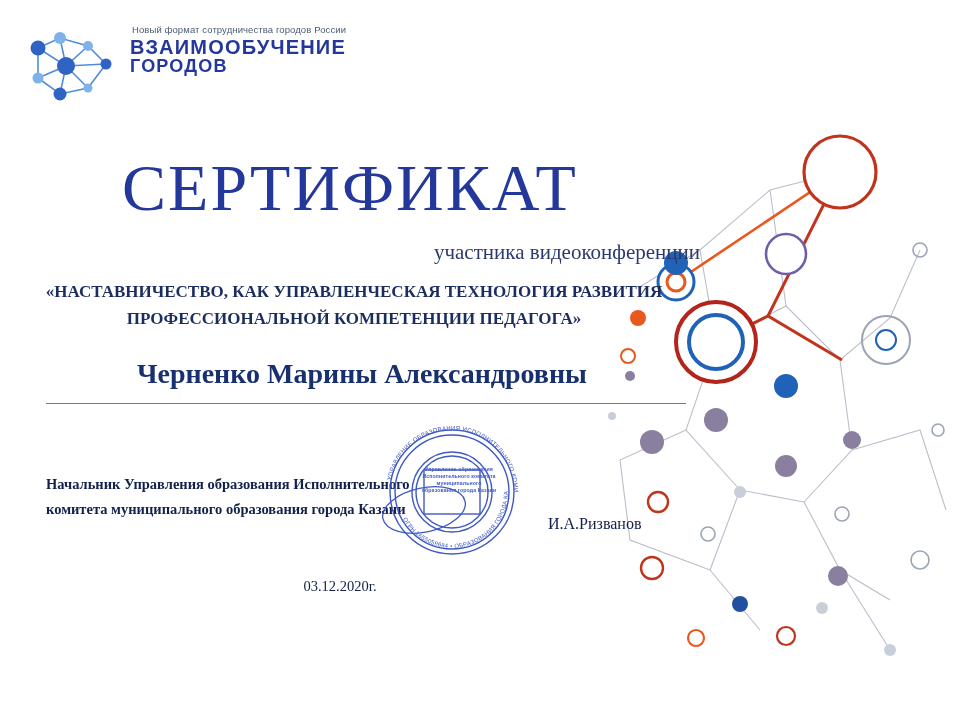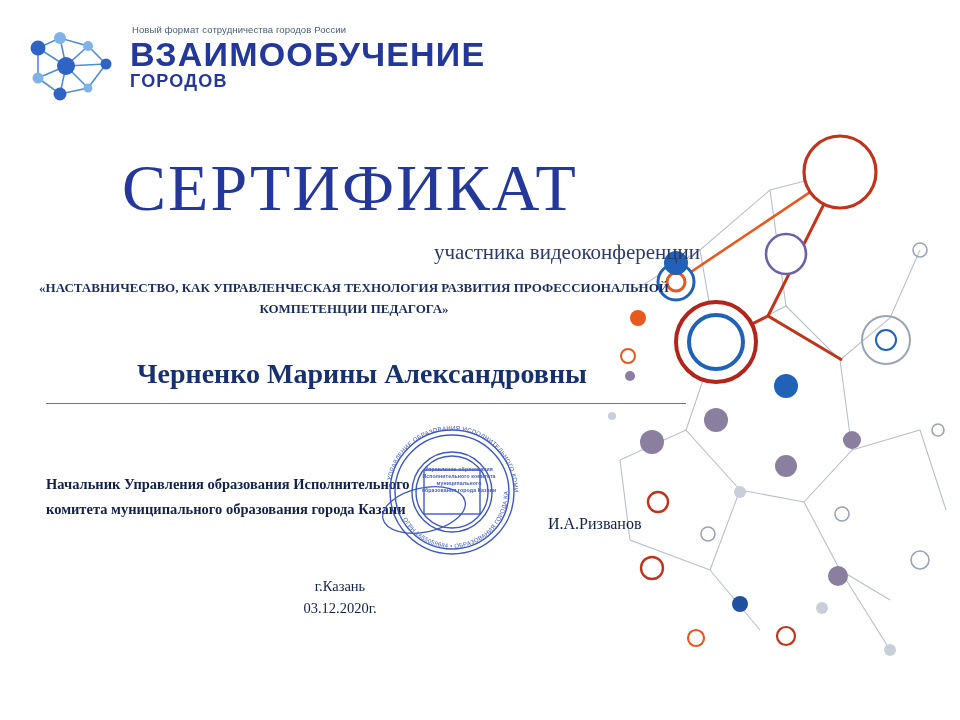--- a/index.html
+++ b/index.html
@@ -48,21 +48,21 @@
     white-space: nowrap;
     margin: 0 0 2px 2px;
   }
   .logo-title-1, .logo-title-2 {
     font-family: "Liberation Sans", sans-serif;
     font-weight: bold;
     color: #1f3a93;
     letter-spacing: 1.2px;
     line-height: 1.02;
   }
-  .logo-title-1 { font-size: 34px; color:#24389b; }
+  .logo-title-1 { font-size: 20px; color:#24389b; }
   .logo-title-2 { font-size: 18px; color:#24389b; }
 
   
   #title {
     position: absolute;
     left: 0;
     top: 150px;
     width: 700px;
     text-align: center;
     font-family: "Liberation Serif", serif;
@@ -85,21 +85,21 @@
 
   
   #event-name {
     position: absolute;
     left: 24px;
     top: 278px;
     width: 660px;
     text-align: center;
     font-family: "Liberation Serif", serif;
     font-weight: bold;
-    font-size: 13px;
+    font-size: 17px;
     line-height: 1.6;
     color: #1b2c5e;
   }
 
   
   #recipient {
     position: absolute;
     left: 32px;
     top: 358px;
     width: 660px;
@@ -288,21 +288,20 @@
 
   <div id="event-name">«НАСТАВНИЧЕСТВО, КАК УПРАВЛЕНЧЕСКАЯ ТЕХНОЛОГИЯ РАЗВИТИЯ ПРОФЕССИОНАЛЬНОЙ КОМПЕТЕНЦИИ ПЕДАГОГА»</div>
 
   <div id="recipient">Черненко Марины Александровны</div>
   <div id="recipient-rule"></div>
 
   <div id="signer-title">Начальник Управления образования Исполнительного комитета муниципального образования города Казани</div>
   <div id="signer-name">И.А.Ризванов</div>
 
   <div id="place-date">
-    <div>г.Казань</div>
     <div>03.12.2020г.</div>
   </div>
 
   <div id="stamp">
     <svg width="160" height="150" viewBox="0 0 160 150" xmlns="http://www.w3.org/2000/svg">
       <defs>
         <path id="arc-top" d="M 18,78 A 62,62 0 0 1 142,78"></path>
         <path id="arc-bottom" d="M 24,78 A 56,56 0 0 0 136,78"></path>
       </defs>
       <g fill="none" stroke="#2f4bbd" stroke-width="1.4">

